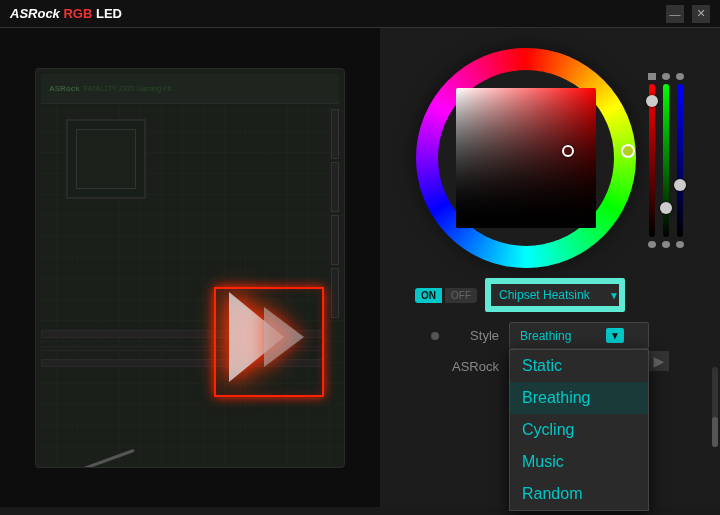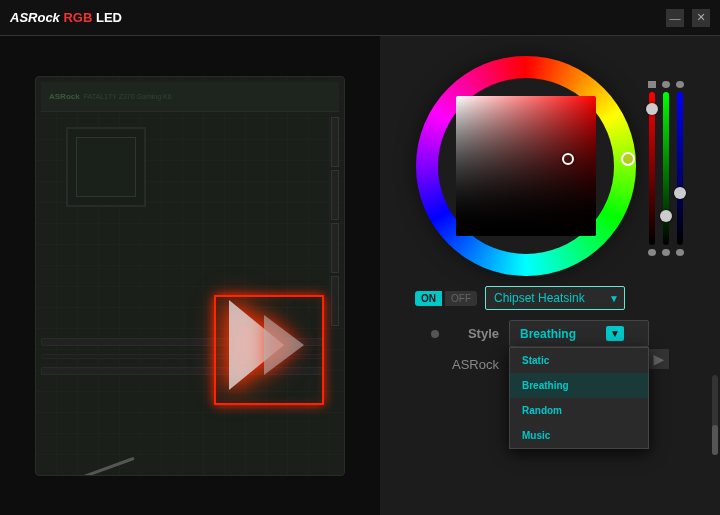--- a/index.html
+++ b/index.html
@@ -8,21 +8,21 @@
       height: 515px;
       background: #1a1a1a;
       font-family: Arial, sans-serif;
       overflow: hidden;
       position: relative;
     }
 
     
     .title-bar {
       width: 100%;
-      height: 36px;
+      height: 28px;
       background: #111;
       display: flex;
       align-items: center;
       justify-content: space-between;
       padding: 0 10px;
       border-bottom: 1px solid #333;
     }
     .title-bar-left {
       display: flex;
       align-items: center;
@@ -278,21 +278,21 @@
       border: none;
       cursor: pointer;
     }
 
     .zone-dropdown {
       position: relative;
     }
     .zone-select {
       background: #2a2a2a;
       color: #00c8c8;
-      border: 1px solid #5eead4;
+      border: 6px solid #5eead4;
       padding: 4px 24px 4px 8px;
       font-size: 12px;
       cursor: pointer;
       appearance: none;
       min-width: 140px;
       border-radius: 2px;
     }
     .zone-select-arrow {
       position: absolute;
       right: 6px;
@@ -303,21 +303,20 @@
       pointer-events: none;
     }
 
     
     .style-row {
       display: flex;
       align-items: center;
       margin-bottom: 10px;
       padding-right: 20px;
       justify-content: flex-end;
-      font-weight: bold;
     }
     .row-label {
       color: #888;
       font-size: 13px;
       margin-right: 10px;
       min-width: 50px;
       text-align: right;
     }
     .row-dot {
       width: 8px;
@@ -410,21 +409,21 @@
       top: 100%;
       left: 0;
       width: 140px;
       background: #2a2a2a;
       border: 1px solid #444;
       z-index: 100;
       box-shadow: 0 4px 15px rgba(0,0,0,0.8);
     }
     .dropdown-item {
       padding: 7px 12px;
-      font-size: 10px;
+      font-size: 16px;
       cursor: pointer;
       color: #00c8c8;
     }
     .dropdown-item.active {
       background: #1a3a3a;
     }
 
     
     .scrollbar-hint {
       position: absolute;
@@ -556,22 +555,23 @@
       <span class="row-label">Style</span>
       <div class="style-dropdown">
         <div class="style-select-btn">
           <span>Breathing</span>
           <span class="dropdown-arrow">▼</span>
         </div>
 
         <div class="dropdown-menu">
           <div class="dropdown-item">Static</div>
           <div class="dropdown-item active">Breathing</div>
+          <div class="dropdown-item">Cycling</div>
+          <div class="dropdown-item">Music</div>
           <div class="dropdown-item">Random</div>
-          <div class="dropdown-item">Music</div>
 
         </div>
       </div>
     </div>
 
     <div class="speed-row">
       <div class="row-dot" style="visibility:hidden;"></div>
       <span class="row-label">ASRock</span>
       <div class="speed-slider-container">
         <div class="speed-track">

